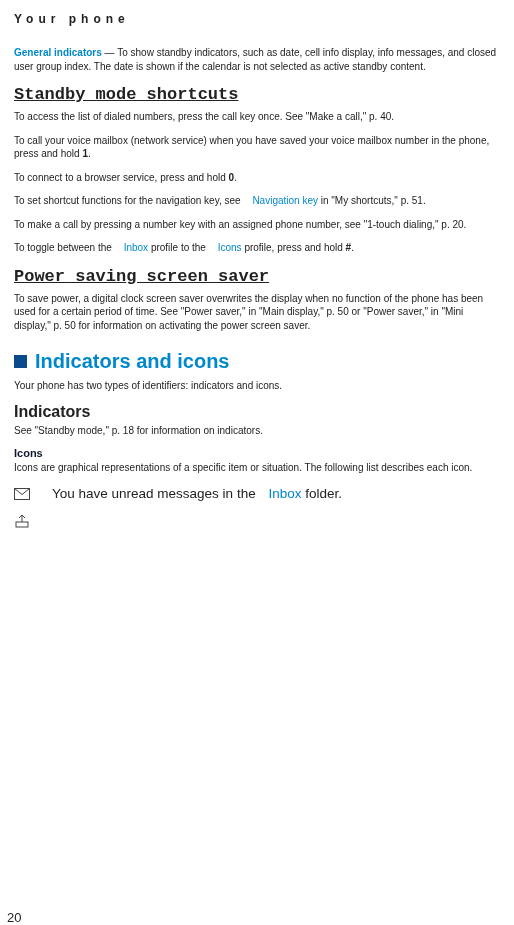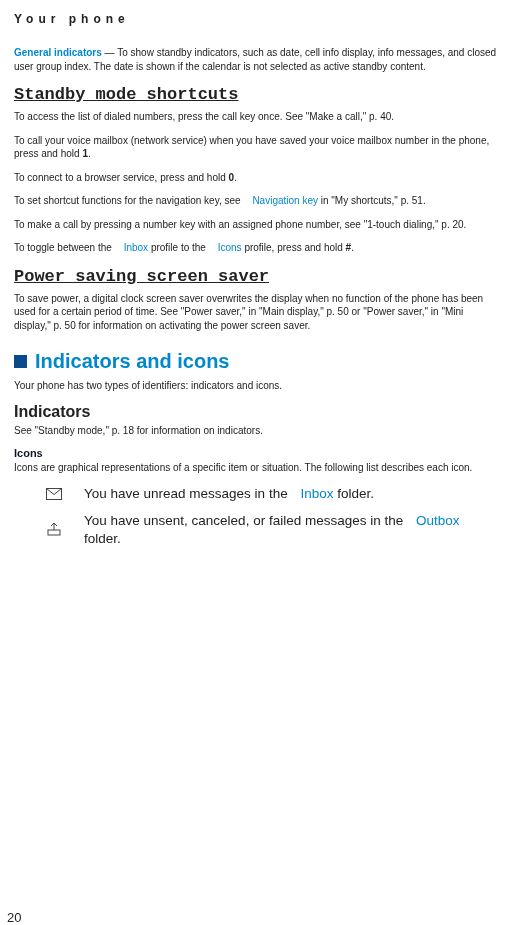--- a/index.html
+++ b/index.html
@@ -78,21 +78,20 @@
       color: #0f172a;
       margin-top: 0;
       margin-bottom: 2px;
     }
     .icon-row {
       display: flex;
       align-items: center;
       margin-bottom: 8px;
       font-size: 13.5px;
       color: #222;
-      margin-left: 32px;
     }
     .icon-cell {
       width: 38px;
       flex-shrink: 0;
       padding-top: 2px;
     }
     .icon-svg {
       width: 16px;
       height: 14px;
     }
@@ -170,18 +169,15 @@
   </div>
 </div>
 
 <div class="icon-row">
   <div class="icon-cell">
     <svg class="icon-svg" viewBox="0 0 16 14">
       <rect x="2" y="8" width="12" height="5" fill="none" stroke="#444" stroke-width="1"></rect>
       <path d="M8 8 L8 2 M5 4 L8 1 L11 4" fill="none" stroke="#444" stroke-width="1"></path>
     </svg>
   </div>
-  <div class="icon-text">
-    <span>You have unsent, canceled, or failed messages in the </span><span class="blue-link">Outbox</span><span> folder.</span>
-  </div>
 </div>
 
 <div class="page-number">20</div>
 
 </body></html>

